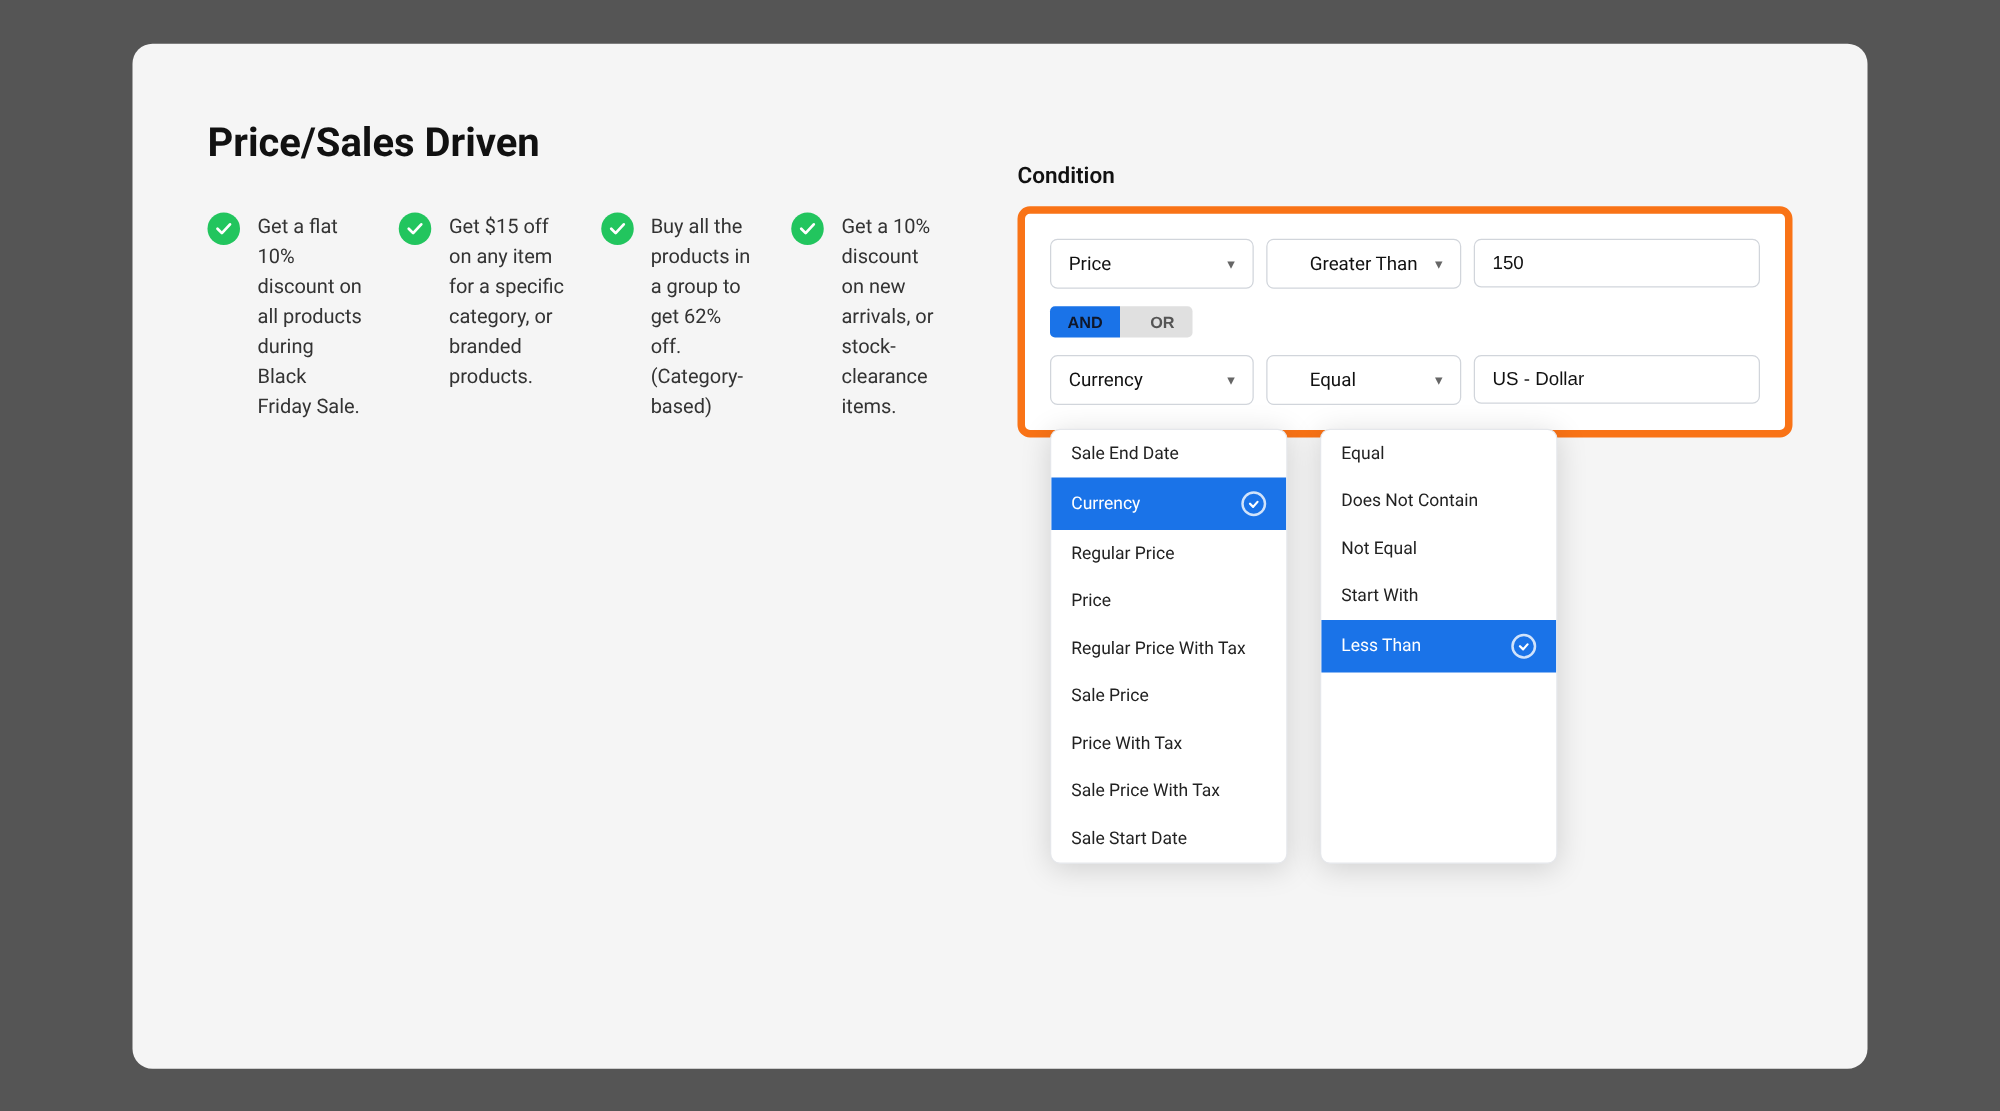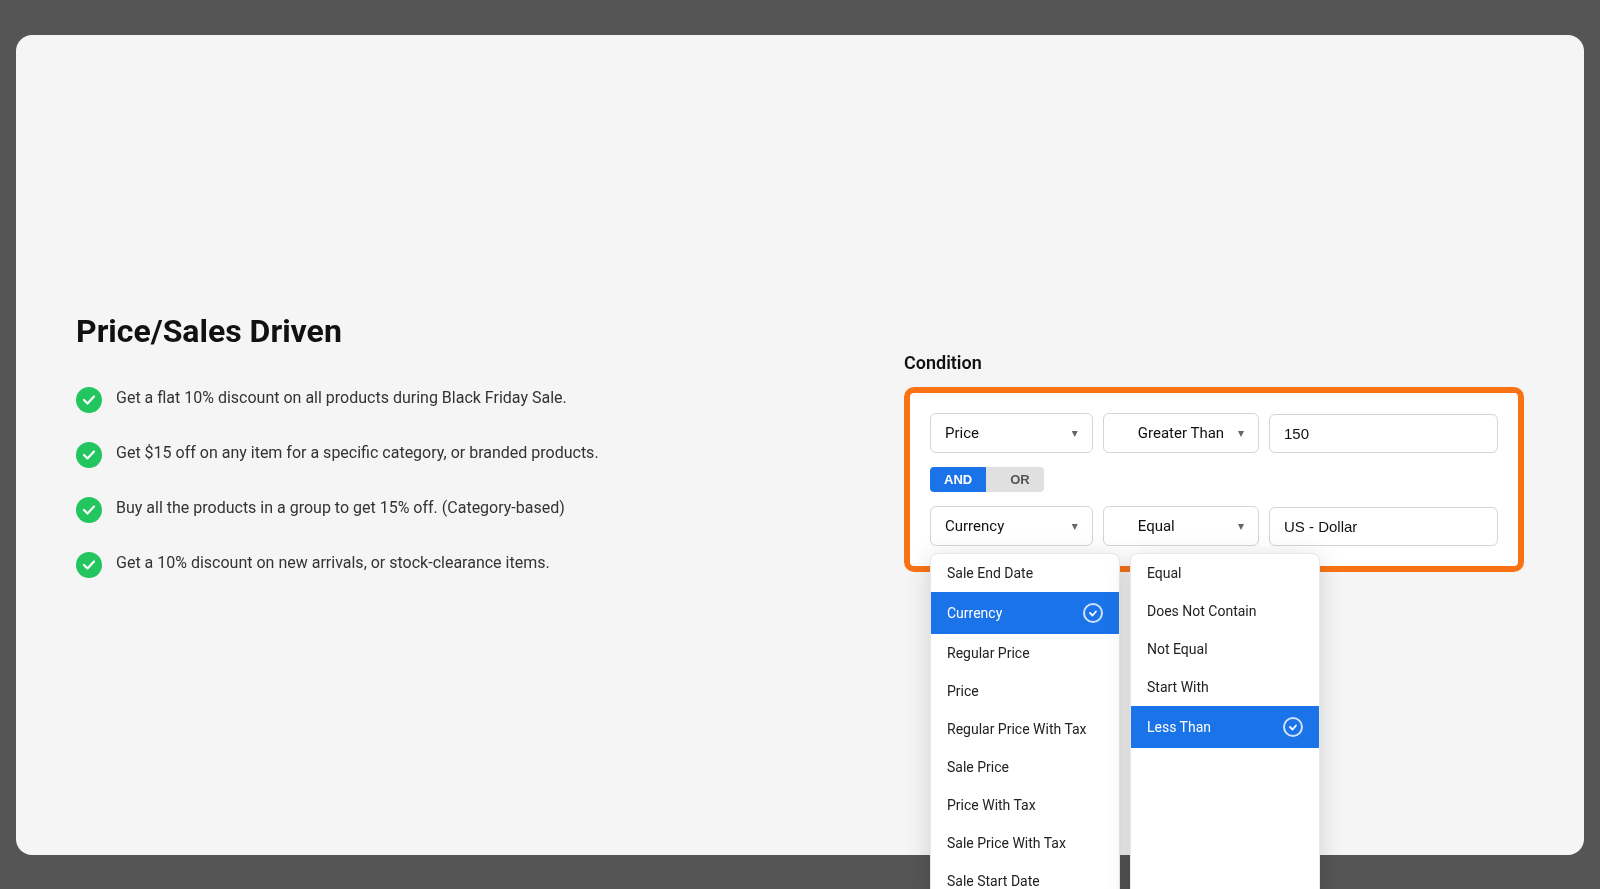--- a/index.html
+++ b/index.html
@@ -9,44 +9,43 @@
       display: flex;
       justify-content: center;
       align-items: center;
       min-height: 100vh;
       font-family: -apple-system, BlinkMacSystemFont, 'Segoe UI', Roboto, sans-serif;
     }
 
     .window {
       background: #f5f5f5;
       border-radius: 16px;
-      width: 1568px;
+      width: 1388px;
       min-height: 820px;
       padding: 60px 60px;
       display: flex;
-      align-items: center;
       position: relative;
     }
 
     .left-panel {
       flex: 1;
       padding-right: 60px;
     }
 
     .page-title {
       font-size: 32px;
       font-weight: 700;
       color: #111;
       margin-bottom: 36px;
     }
 
     .feature-list {
       list-style: none;
       display: flex;
-      flex-direction: column;
+      flex-direction: row;
       gap: 28px;
     }
 
     .feature-item {
       display: flex;
       align-items: flex-start;
       gap: 14px;
       font-size: 16px;
       color: #333;
       line-height: 1.5;
@@ -146,38 +145,38 @@
     .and-or-btn {
       padding: 5px 14px;
       font-size: 13px;
       font-weight: 600;
       border: none;
       cursor: pointer;
     }
 
     .and-btn {
       background: #1a73e8;
-      color: #ffffff;
+      color: #0f172a;
       border-radius: 4px 0 0 4px;
     }
 
     .or-btn {
       background: #e0e0e0;
       color: #555;
       border-radius: 0 4px 4px 0;
       padding-left: 24px;
     }
 
     
     .dropdown-container {
       position: absolute;
-      top: 160px;
+      top: 172px;
       left: 20px;
       display: flex;
-      gap: 0;
+      gap: 16px;
       z-index: 10;
     }
 
     .dropdown-list {
       background: #fff;
       border-radius: 8px;
       box-shadow: 0 4px 24px rgba(0,0,0,0.15);
       min-width: 190px;
       overflow: hidden;
       border: 1px solid #e5e7eb;
@@ -242,21 +241,21 @@
       </svg>
     </span>
     <span>Get $15 off on any item for a specific category, or branded products.</span>
   </li>
         <li class="feature-item">
     <span class="check-icon">
       <svg viewBox="0 0 14 14" fill="none" xmlns="http://www.w3.org/2000/svg">
         <path d="M2 7l3.5 3.5 6.5-7" stroke="white" stroke-width="2.2" stroke-linecap="round" stroke-linejoin="round"></path>
       </svg>
     </span>
-    <span>Buy all the products in a group to get 15% off. (Category-based)</span>
+    <span>Buy all the products in a group to get 62% off. (Category-based)</span>
   </li>
         <li class="feature-item">
     <span class="check-icon">
       <svg viewBox="0 0 14 14" fill="none" xmlns="http://www.w3.org/2000/svg">
         <path d="M2 7l3.5 3.5 6.5-7" stroke="white" stroke-width="2.2" stroke-linecap="round" stroke-linejoin="round"></path>
       </svg>
     </span>
     <span>Get a 10% discount on new arrivals, or stock-clearance items.</span>
   </li>
       </ul>

